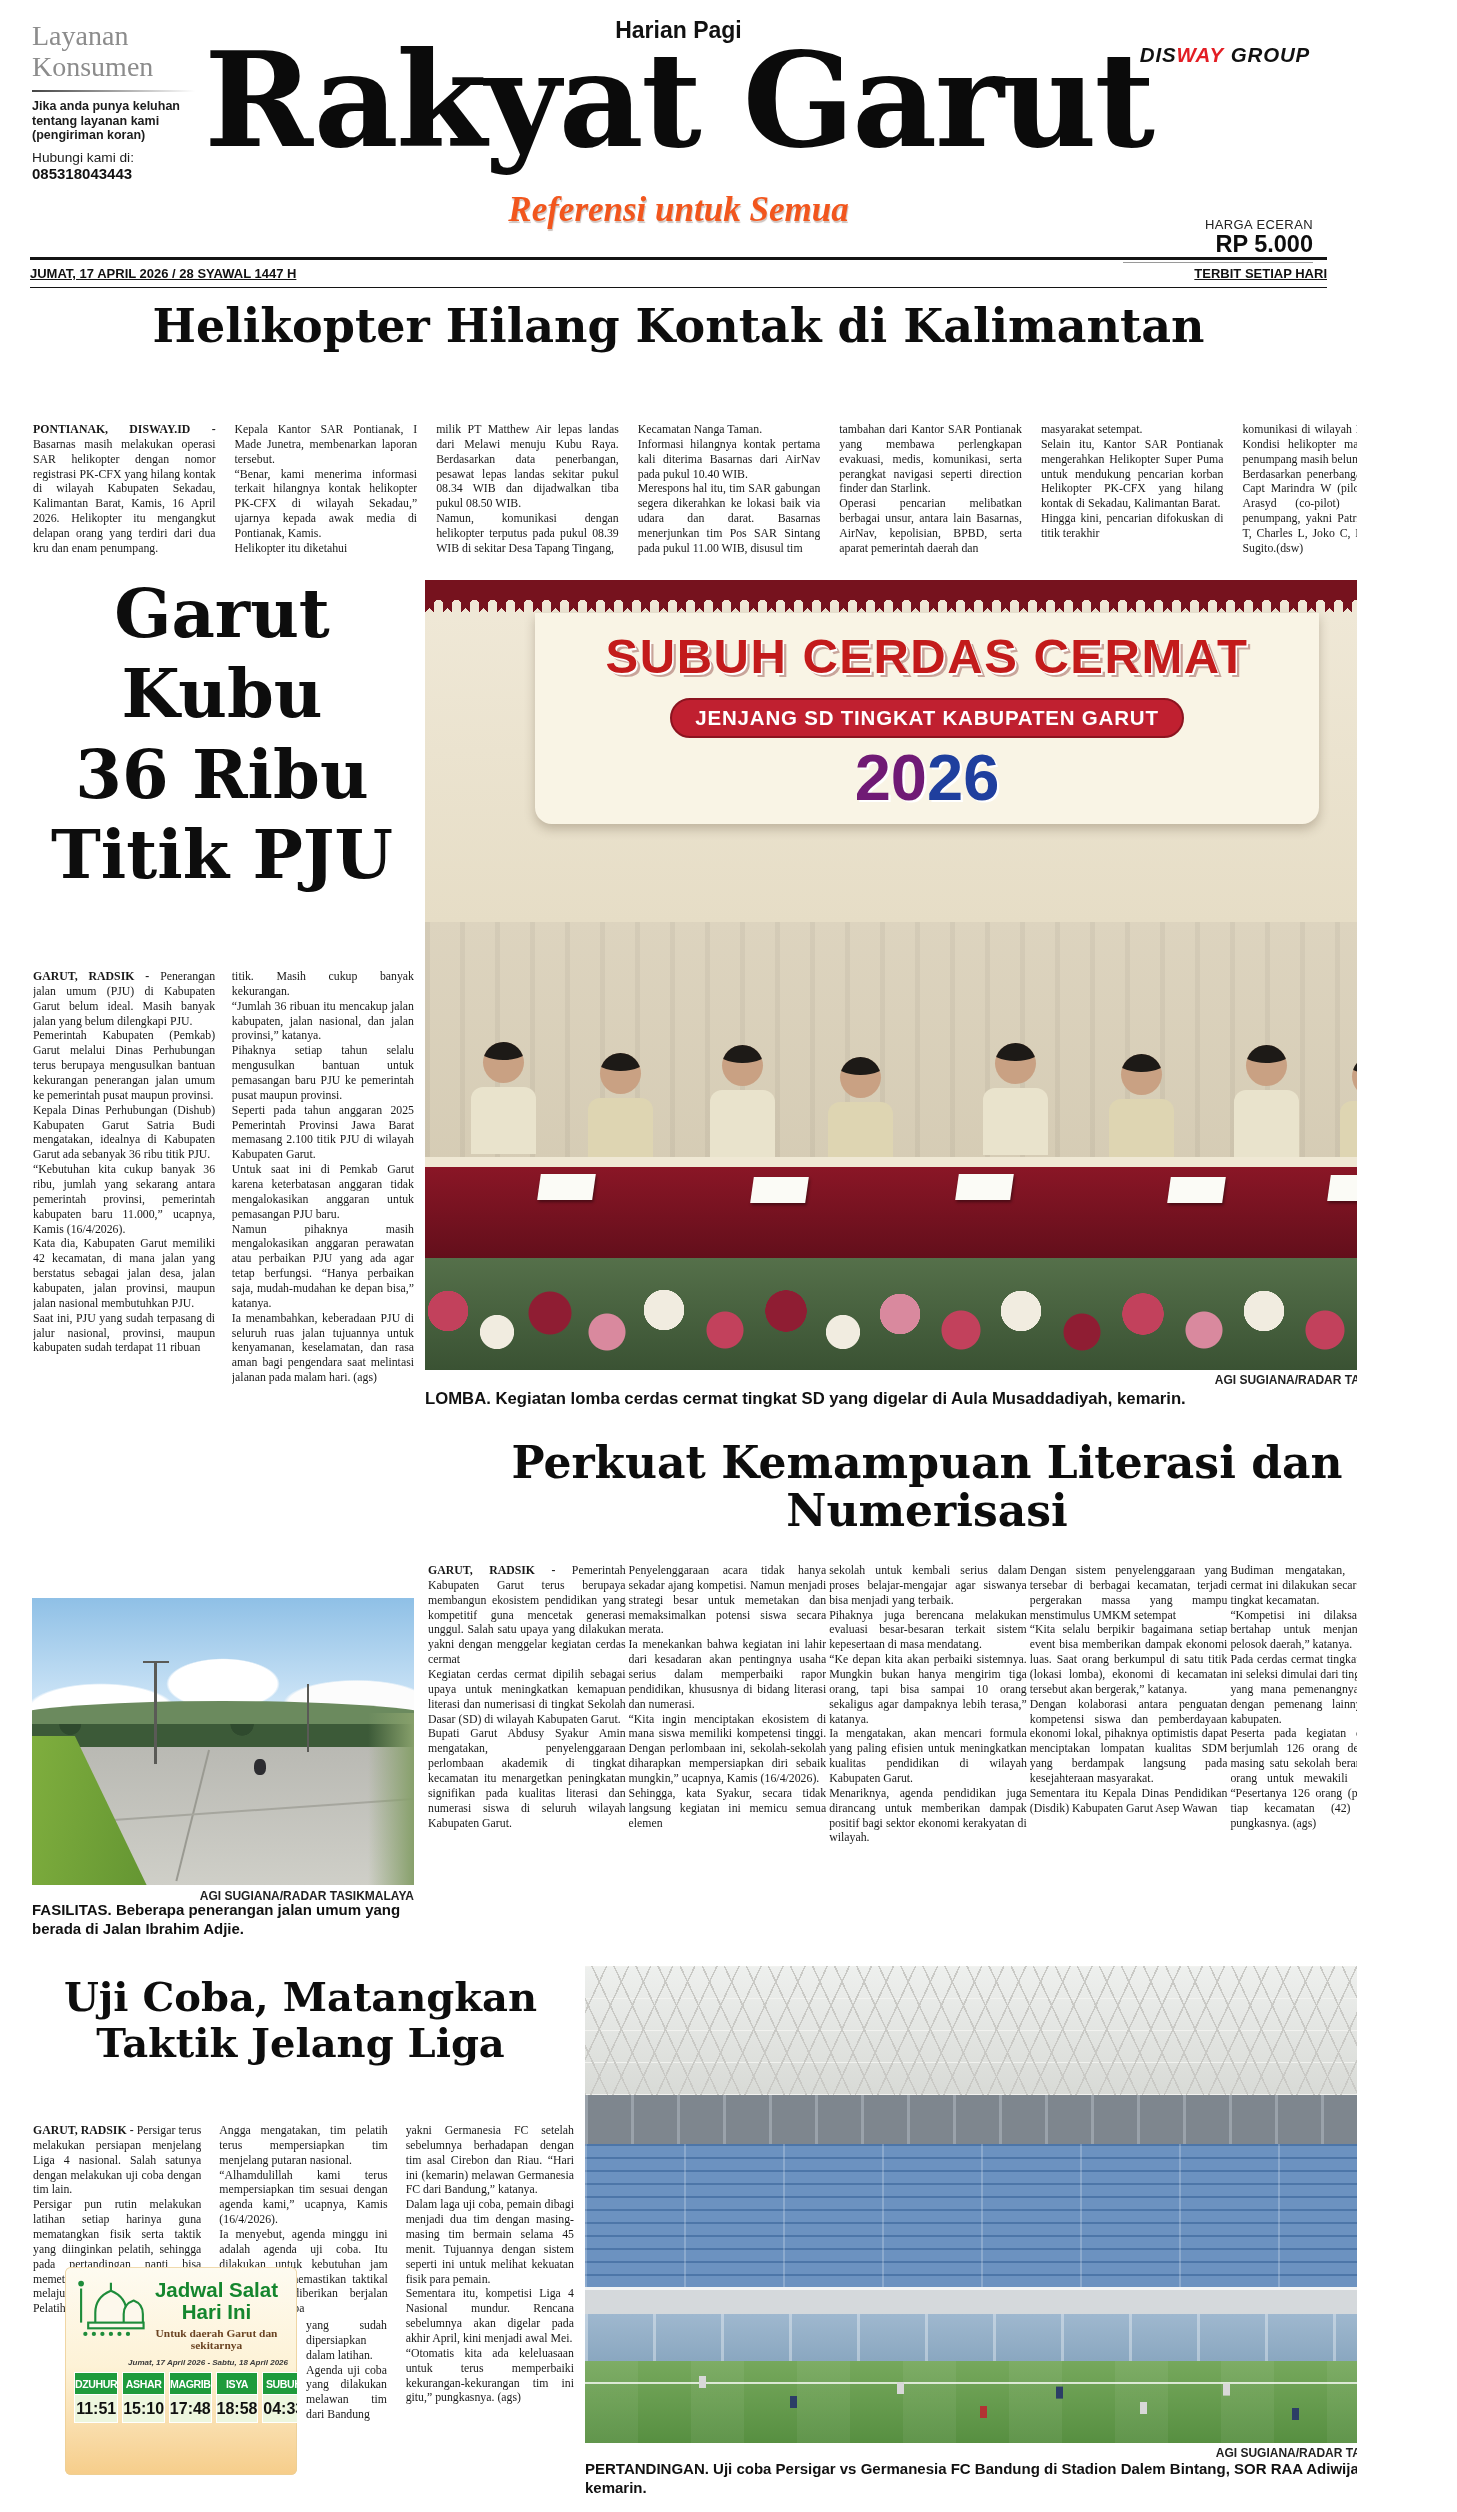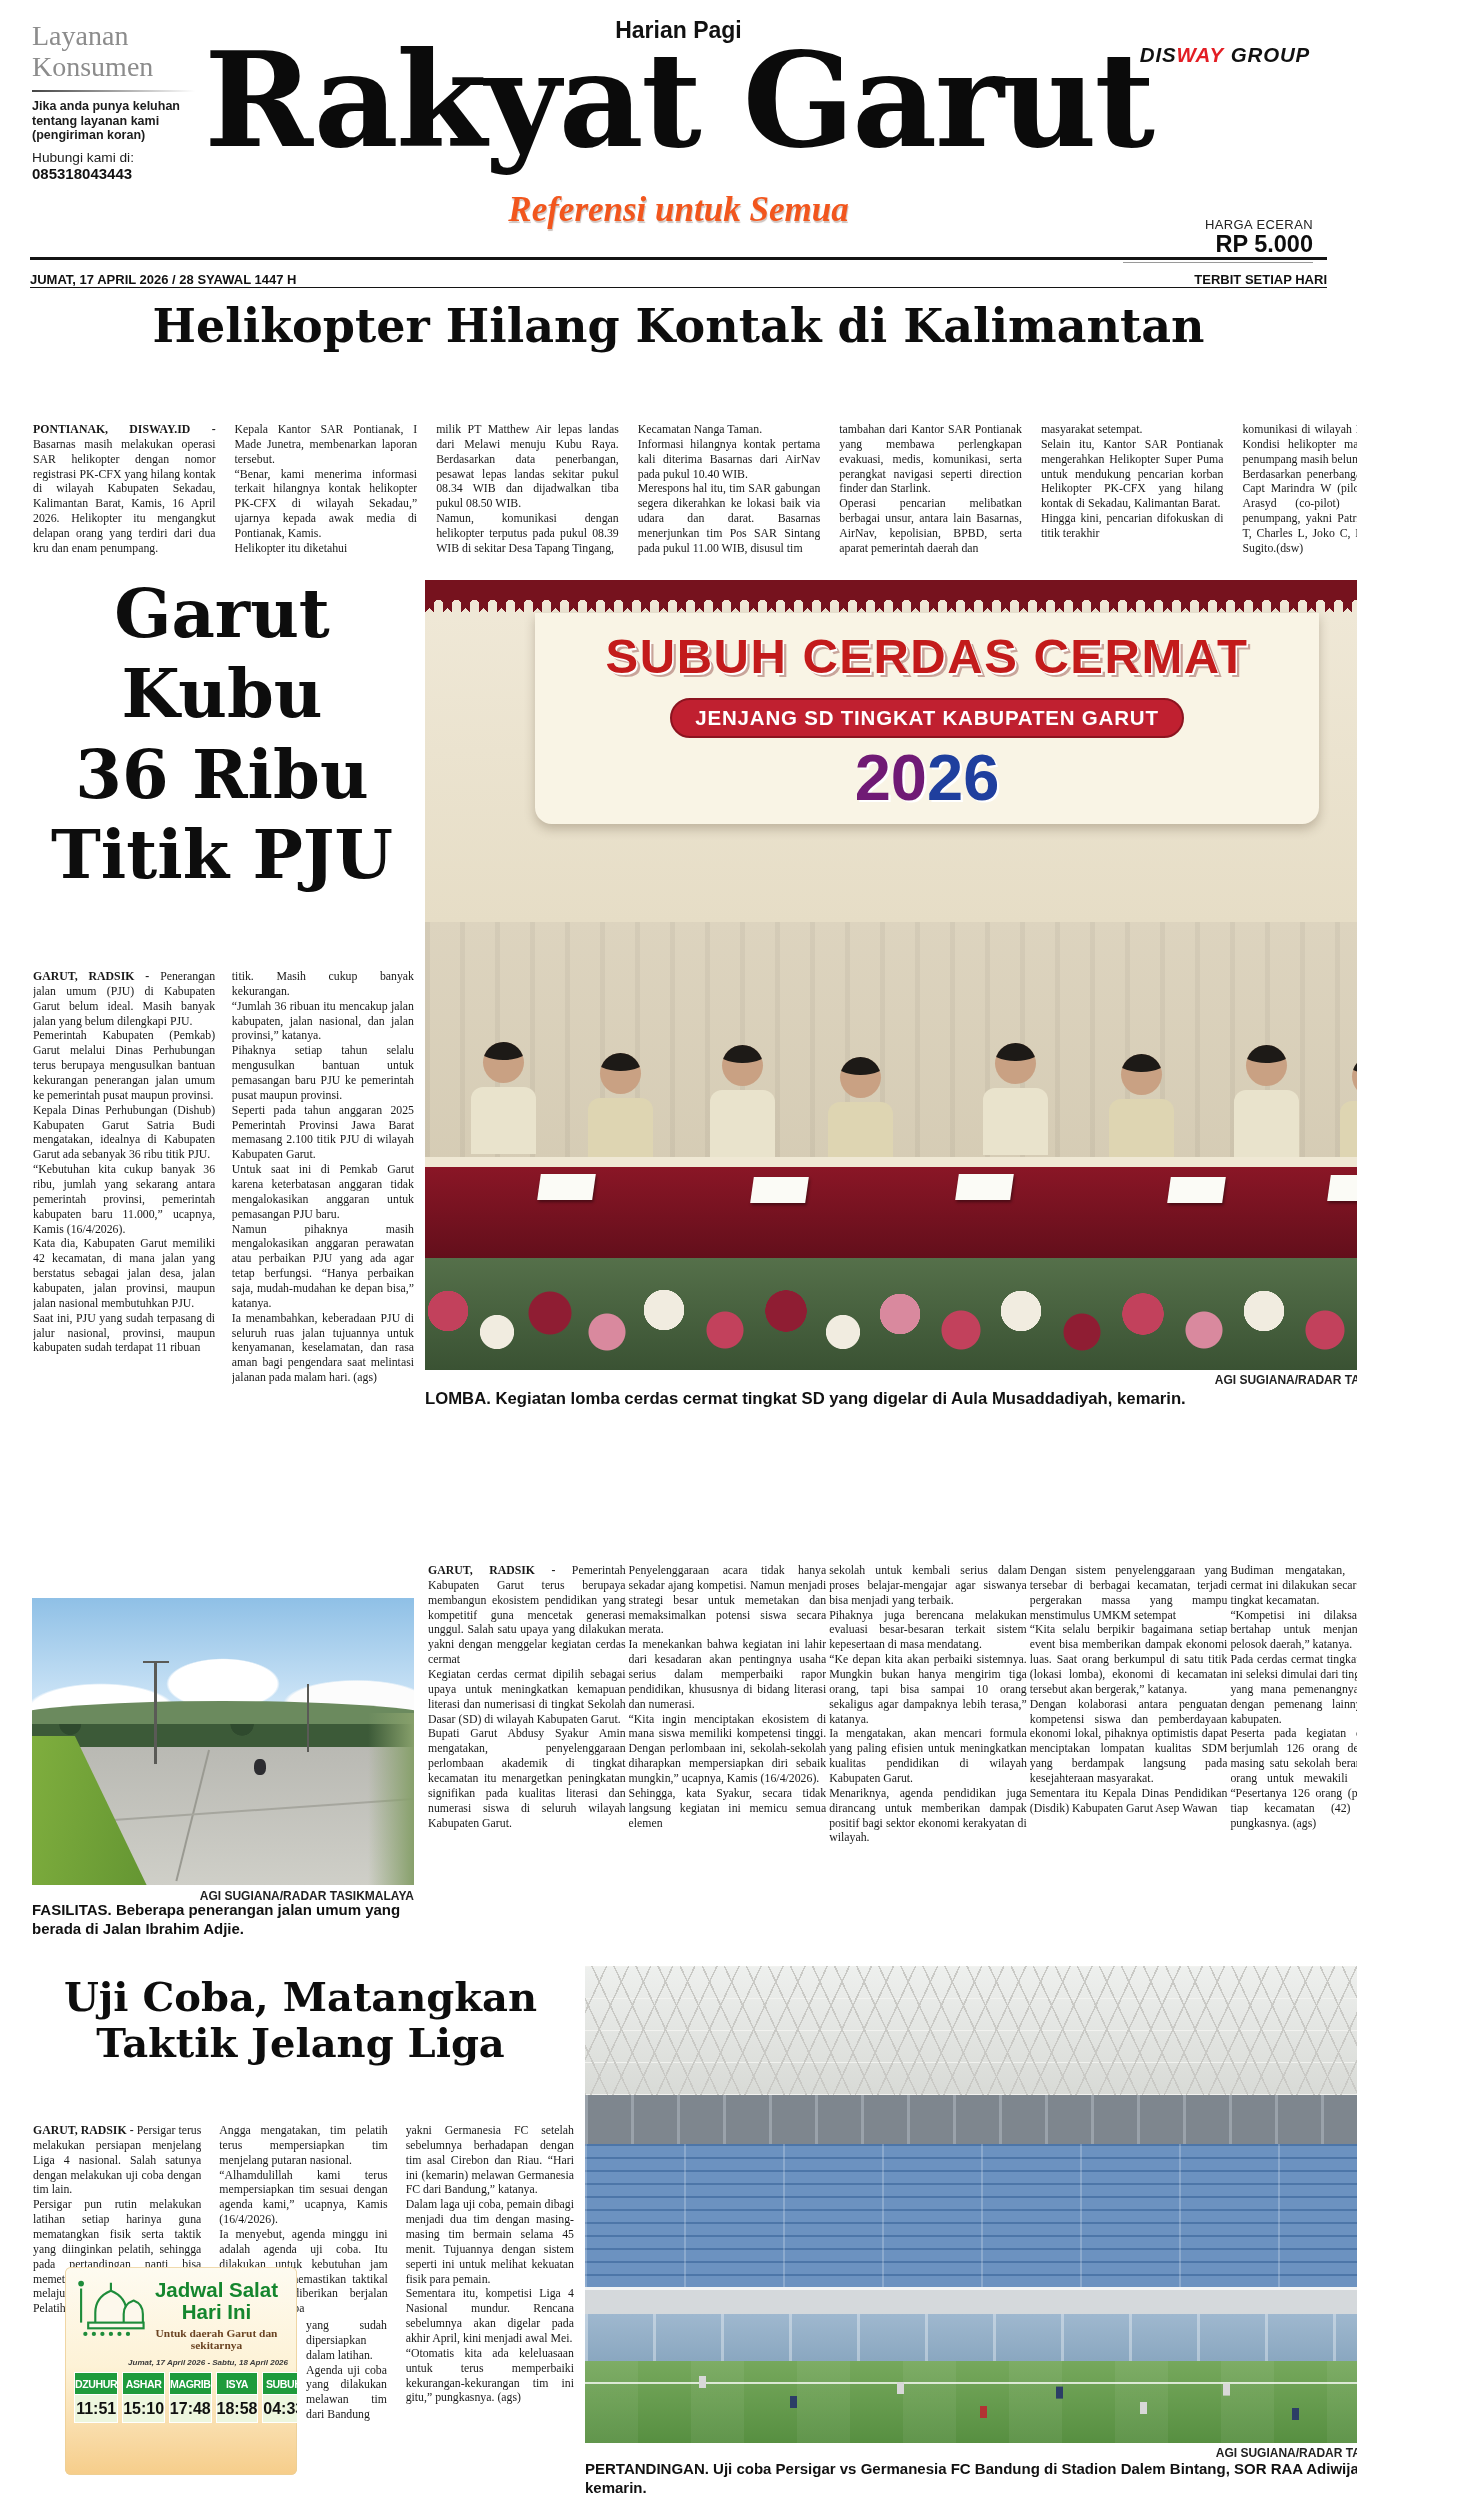--- a/index.html
+++ b/index.html
@@ -27,22 +27,22 @@
             font-weight:bold;font-size:131px;line-height:1;letter-spacing:-2.3px;color:#0b0b0b;}
   .tagline{left:0;right:0;top:190px;text-align:center;font-family:"Liberation Serif",serif;font-style:italic;
            font-weight:bold;font-size:35px;color:#f2561d;text-shadow:0.8px 1.5px 0.8px rgba(60,20,0,.25);}
   .disway{right:47px;top:43px;font-style:italic;font-weight:bold;font-size:20.5px;letter-spacing:0.8px;color:#111;}
   .disway .red{color:#e31e24;}
   .disway .grp{margin-left:6.8px;}
   .pricebox{right:44px;top:217px;width:190px;text-align:right;border-bottom:1.5px solid #9a9a9a;padding-bottom:3.8px;}
   .pricebox .lbl{font-size:13px;color:#222;letter-spacing:0.4px;}
   .pricebox .val{font-size:23.5px;font-weight:bold;color:#0d0d0d;line-height:1.1;}
   .datebar{left:30px;right:30px;top:257px;border-top:3px solid #141414;border-bottom:1.5px solid #141414;
-           height:27px;display:flex;justify-content:space-between;align-items:flex-end;
-           font-weight:bold;font-size:13px;color:#111;}
+           height:27px;display:flex;justify-content:space-between;align-items:center;
+           font-weight:bold;font-size:13px;color:#111;text-decoration:underline;}
 
   
   .ph-lomba{left:425px;top:580px;width:1004px;height:790px;background:#d9d0ba;overflow:hidden;}
   .pl-top{position:absolute;left:0;right:0;top:0;height:342px;background:linear-gradient(#f0e9d8,#e6ddc6);}
   .pl-valance{position:absolute;top:0;left:0;right:0;height:20px;background:#76121e;}
   .pl-valance::after{content:"";position:absolute;top:20px;left:0;right:0;height:16.7px;
      background:linear-gradient(135deg,#76121e 8.4px,transparent 0) 0 0/18px 16.7px repeat-x,
                 linear-gradient(-135deg,#76121e 8.4px,transparent 0) 9px 0/18px 16.7px repeat-x;}
   .pl-banner{position:absolute;left:11%;right:11%;top:33px;background:#f9f4e5;border-radius:0 0 16.7px 16.7px;
              text-align:center;padding:15px 6px 13.7px;box-shadow:0 4.6px 10.6px rgba(60,40,20,.25);}
@@ -279,20 +279,21 @@
     <div class="pl-card" style="left:532px;top:594px;"></div>
     <div class="pl-card" style="left:744px;top:597px;"></div>
     <div class="pl-card" style="left:904px;top:595px;"></div>
     <div class="pl-flowers"></div>
   </div>
   <div class="abs credit" style="left:425px;top:1373px;width:1004px;">AGI SUGIANA/RADAR TASIKMALAYA</div>
   <div class="abs caption" style="left:425px;top:1389px;width:1004px;font-size:16.7px;">
     <b>LOMBA.</b><span> Kegiatan lomba cerdas cermat tingkat SD yang digelar di Aula Musaddadiyah, kemarin.</span>
   </div>
 
+  <div class="abs hl" style="left:425px;top:1439px;width:1004px;font-size:44px;">Perkuat Kemampuan Literasi dan Numerisasi</div>
   <div class="abs cols" style="left:428px;top:1515px;width:1000px;height:365px;gap:3px;">
     <div class="bodycol"><b>GARUT, RADSIK -</b><span> Pemerintah Kabupaten Garut terus berupaya membangun ekosistem pendidikan yang kompetitif guna mencetak generasi unggul. Salah satu upaya yang dilakukan yakni dengan menggelar kegiatan cerdas cermat
 Kegiatan cerdas cermat dipilih sebagai upaya untuk meningkatkan kemapuan literasi dan numerisasi di tingkat Sekolah Dasar (SD) di wilayah Kabupaten Garut.
 Bupati Garut Abdusy Syakur Amin mengatakan, penyelenggaraan perlombaan akademik di tingkat kecamatan itu menargetkan peningkatan signifikan pada kualitas literasi dan numerasi siswa di seluruh wilayah Kabupaten Garut.</span></div>
     <div class="bodycol">Penyelenggaraan acara tidak hanya sekadar ajang kompetisi. Namun menjadi strategi besar untuk memetakan dan memaksimalkan potensi siswa secara merata.
 Ia menekankan bahwa kegiatan ini lahir dari kesadaran akan pentingnya usaha serius dalam memperbaiki rapor pendidikan, khususnya di bidang literasi dan numerasi.
 “Kita ingin menciptakan ekosistem di mana siswa memiliki kompetensi tinggi. Dengan perlombaan ini, sekolah-sekolah diharapkan mempersiapkan diri sebaik mungkin,” ucapnya, Kamis (16/4/2026).
 Sehingga, kata Syakur, secara tidak langsung kegiatan ini memicu semua elemen</div>
     <div class="bodycol">sekolah untuk kembali serius dalam proses belajar-mengajar agar siswanya bisa menjadi yang terbaik.
 Pihaknya juga berencana melakukan evaluasi besar-besaran terkait sistem kepesertaan di masa mendatang.

